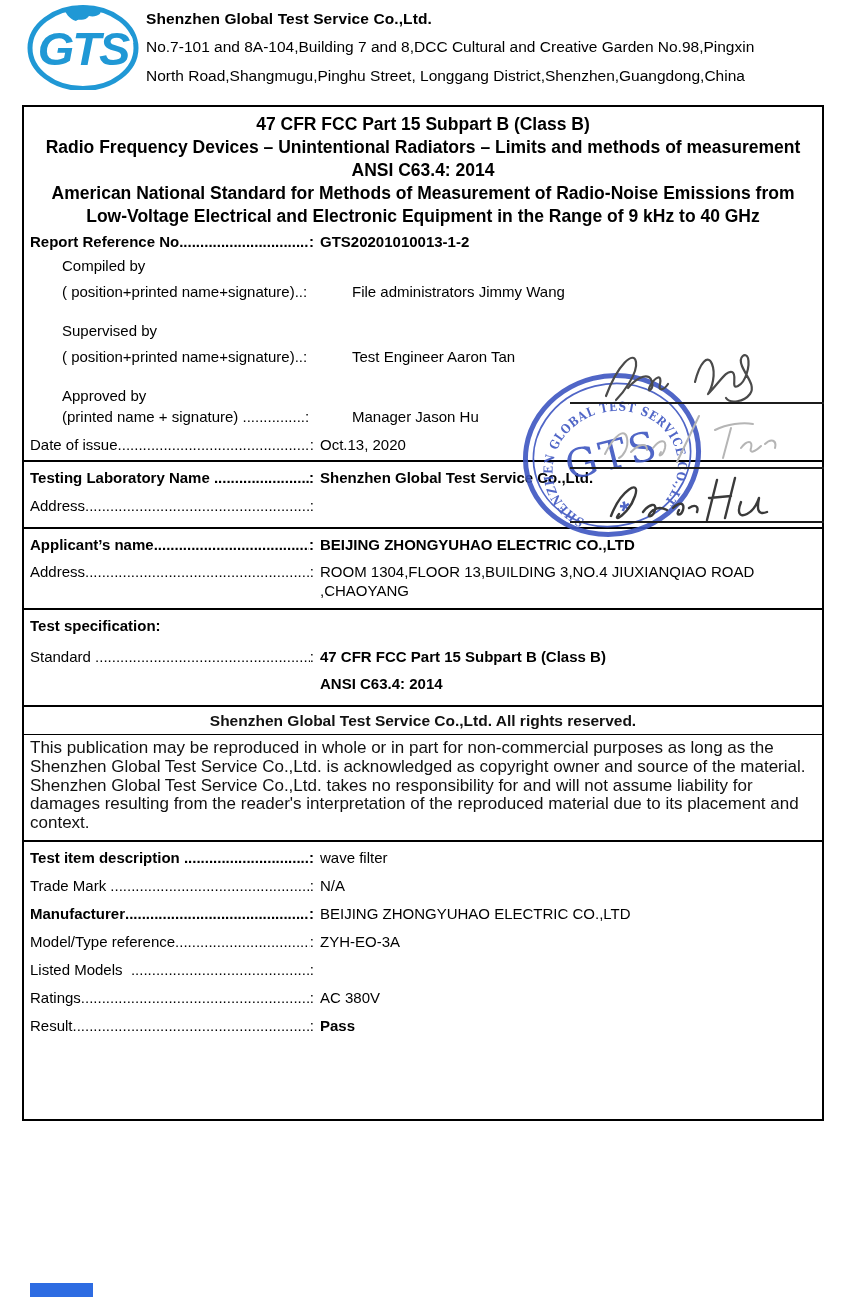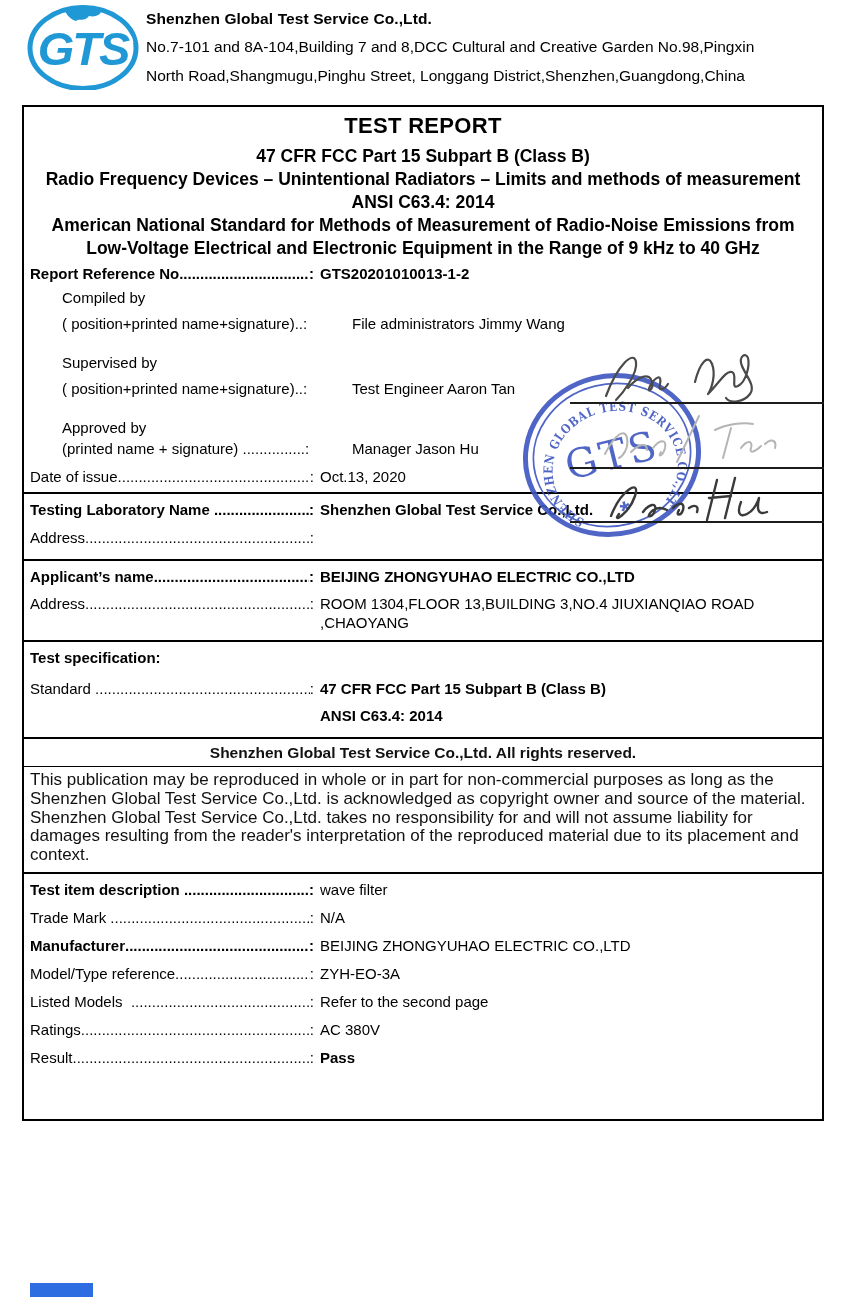--- a/index.html
+++ b/index.html
@@ -77,21 +77,20 @@
   </svg>
   <div class="lh-text">
     <div class="lh-company">Shenzhen Global Test Service Co.,Ltd.</div>
     <div class="lh-addr">No.7-101 and 8A-104,Building 7 and 8,DCC Cultural and Creative Garden No.98,Pingxin</div>
     <div class="lh-addr">North Road,Shangmugu,Pinghu Street, Longgang District,Shenzhen,Guangdong,China</div>
   </div>
 
   <div class="report-box">
 
     <div class="title-block">
-      <div class="tb-title">TEST REPORT</div>
       <div class="tb-line">47 CFR FCC Part 15 Subpart B (Class B)</div>
       <div class="tb-line">Radio Frequency Devices – Unintentional Radiators – Limits and methods of measurement</div>
       <div class="tb-line">ANSI C63.4: 2014</div>
       <div class="tb-line">American National Standard for Methods of Measurement of Radio-Noise Emissions from Low-Voltage Electrical and Electronic Equipment in the Range of 9 kHz to 40 GHz</div>
     </div>
 
     <div class="row mt4 b">
       <div class="lbl">
         <span class="t">Report Reference No</span>
         <span class="dots">........................................................................</span>
@@ -230,21 +229,20 @@
       </div>
       <div class="val">ZYH-EO-3A</div>
     </div>
 
     <div class="row mt9">
       <div class="lbl">
         <span class="t">Listed Models  </span>
         <span class="dots">........................................................................</span>
         <span class="colon">:</span>
       </div>
-      <div class="val">Refer to the second page</div>
     </div>
 
     <div class="row mt9">
       <div class="lbl">
         <span class="t">Ratings</span>
         <span class="dots">........................................................................</span>
         <span class="colon">:</span>
       </div>
       <div class="val">AC 380V</div>
     </div>

